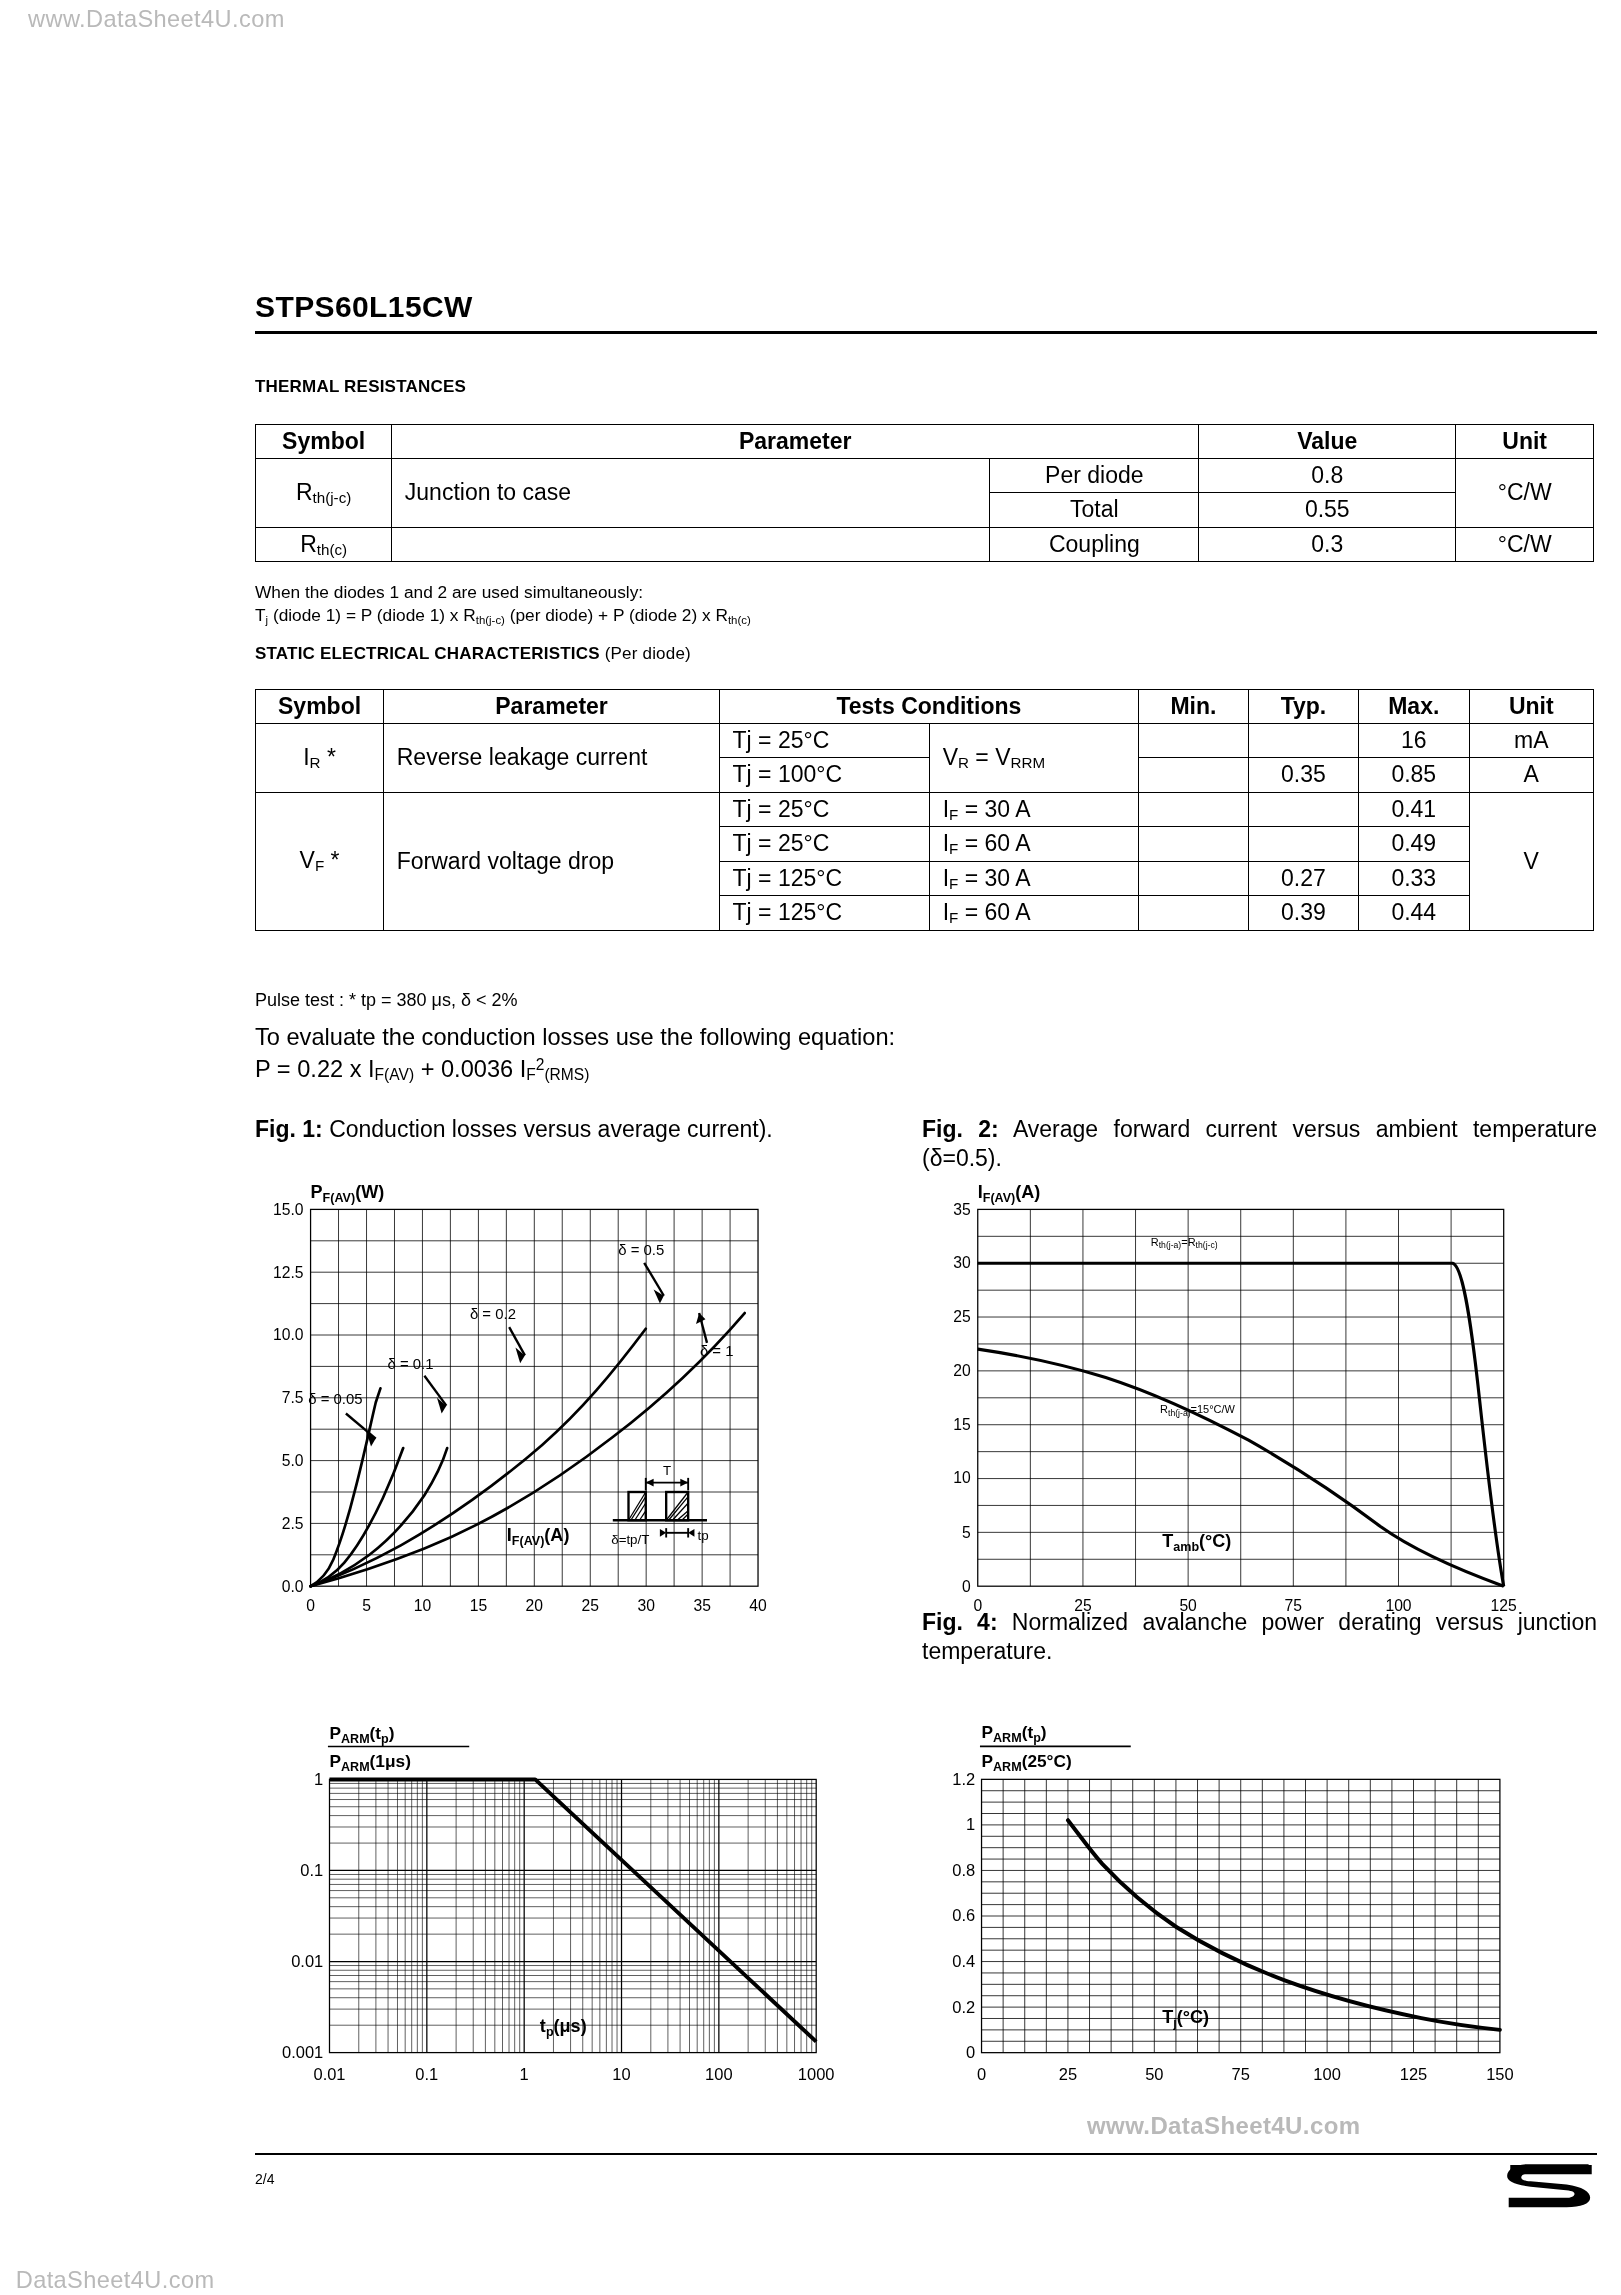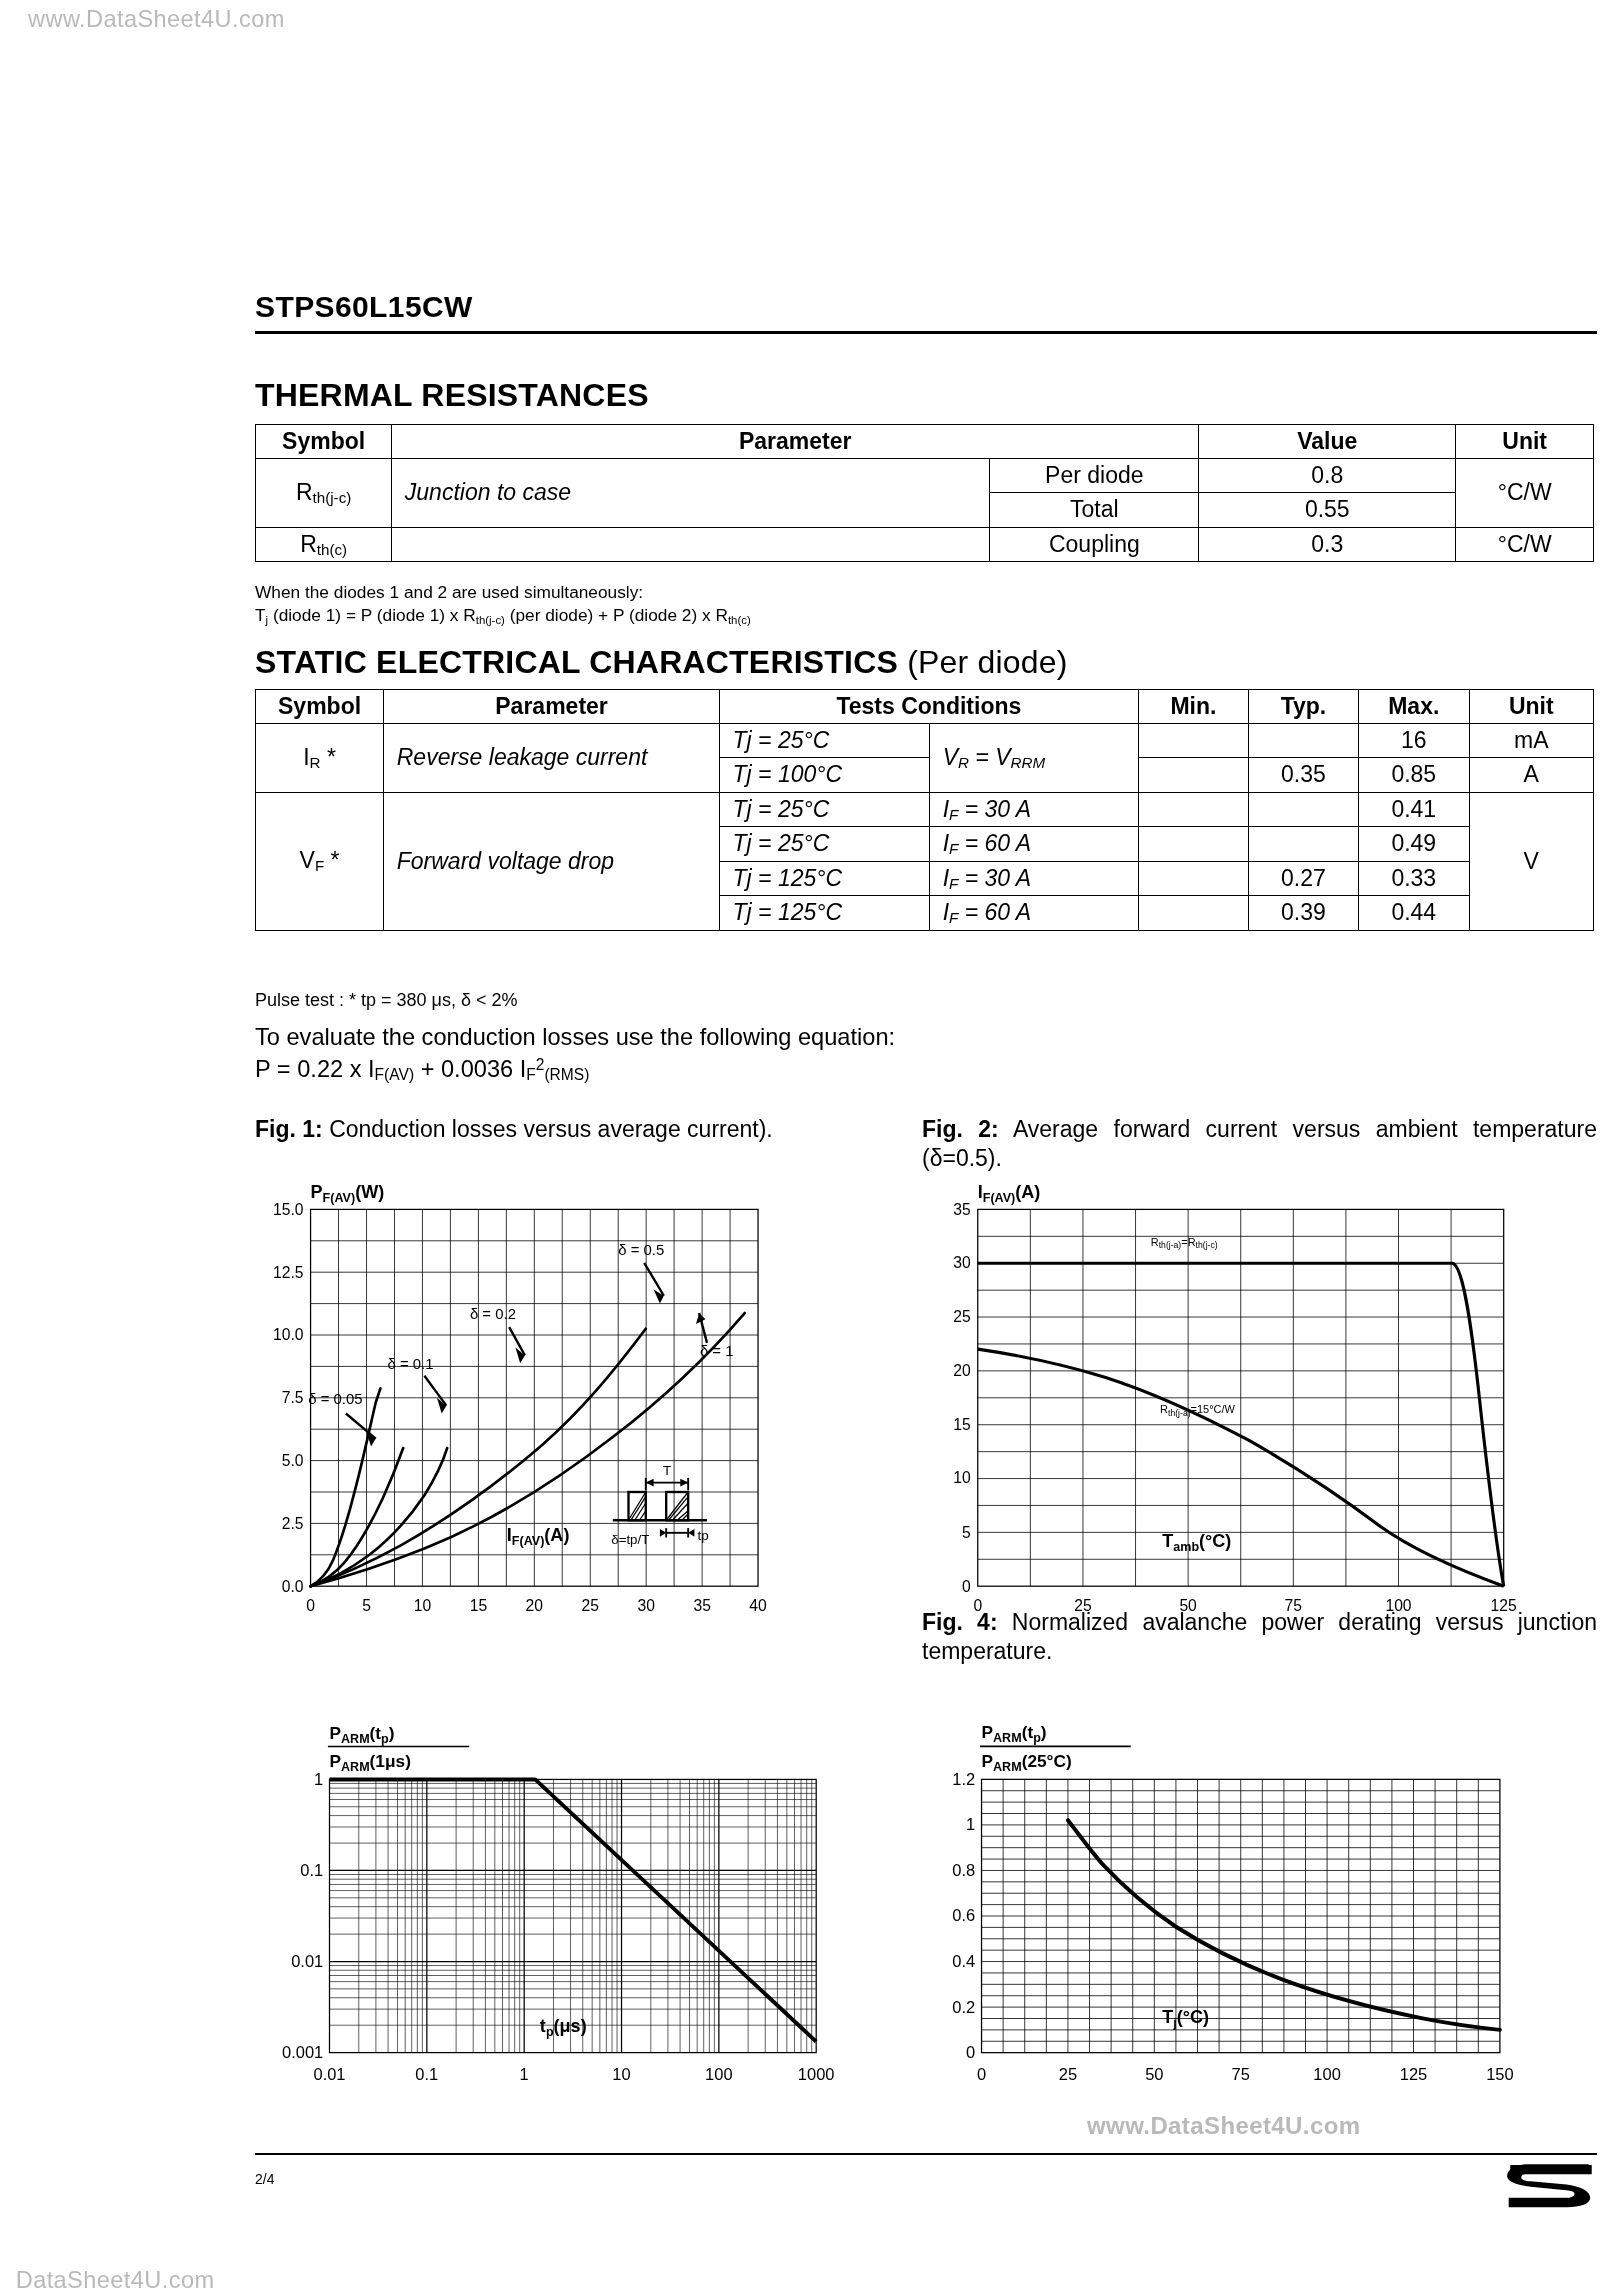--- a/index.html
+++ b/index.html
@@ -10,27 +10,27 @@
   }
   .wm{position:absolute;color:#b9b9b9;font-size:23.6px;letter-spacing:0.4px;font-family:"Liberation Sans",sans-serif;}
   .wm-top{left:28px;top:6.3px;}
   .wm-bot{left:15.7px;top:2247px;margin-top:20px;}
 
   .page{position:absolute;left:0;top:0;width:1622px;height:2295px;}
 
   .title{position:absolute;left:255px;top:290px;font-size:30px;font-weight:bold;letter-spacing:0.4px;}
   .titlerule{position:absolute;left:255px;top:331px;width:1342px;height:3.1px;background:#000;}
 
-  .sect{position:absolute;font-size:32px;font-weight:bold;letter-spacing:0.2px;}
+  .sect{position:absolute;font-size:17px;font-weight:bold;letter-spacing:0.2px;}
   .sect .reg{font-weight:normal;}
 
   table.tbl{position:absolute;border-collapse:collapse;font-size:23px;}
   table.tbl td,table.tbl th{border:1.6px solid #000;padding:3.1px 6.3px;font-weight:normal;text-align:center;vertical-align:middle;}
   table.tbl th{font-weight:bold;}
-  .lft{text-align:left !important;padding-left:12.6px !important;font-style:italic;}
+  .lft{text-align:left !important;padding-left:12.6px !important;}
 
   sub{font-size:.66em;vertical-align:-.22em;}
   sup{font-size:.66em;vertical-align:.45em;}
 
   .note{position:absolute;font-size:17.3px;line-height:1.34;}
   .para{position:absolute;font-size:23.6px;line-height:1.3;}
 
   .figcap{position:absolute;font-size:23px;line-height:1.28;text-align:justify;}
   .figcap b{font-weight:bold;}
 

